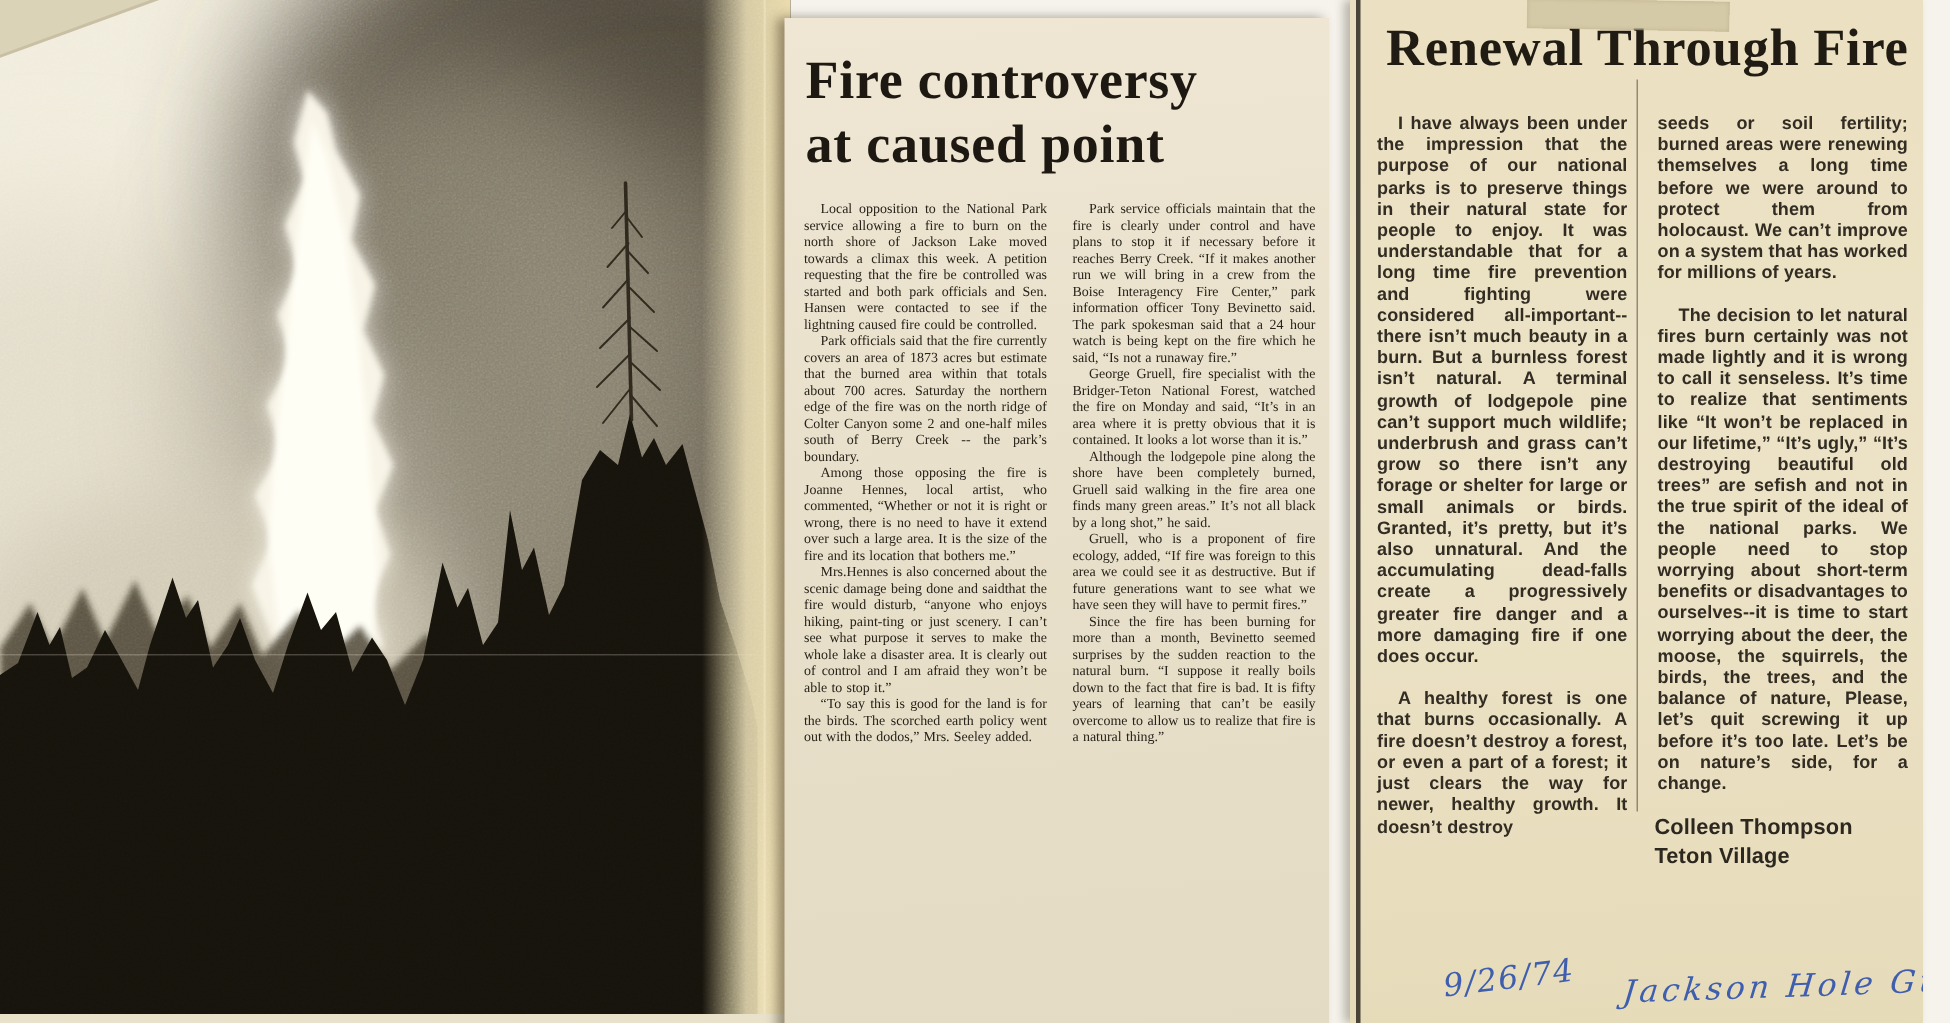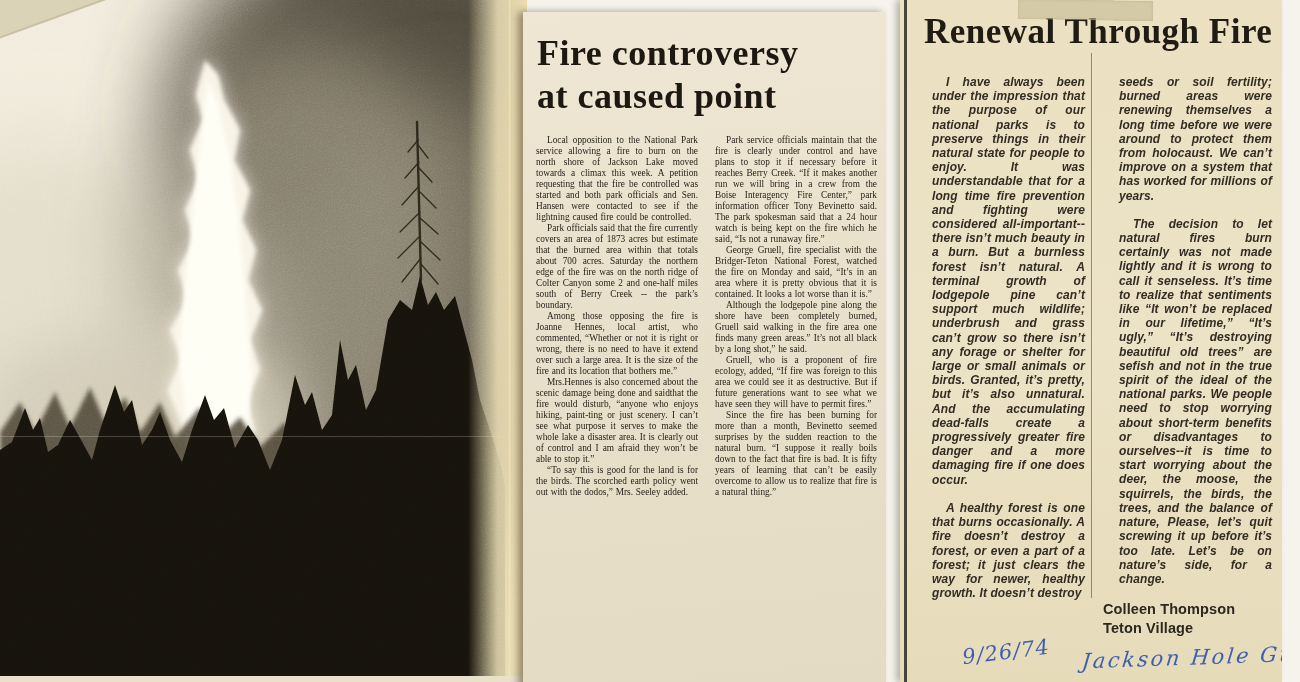--- a/index.html
+++ b/index.html
@@ -45,21 +45,21 @@
     font-size:35px;line-height:38px;letter-spacing:.5px;color:#201b13;
   }
   .right-cols{position:relative;display:flex;gap:18px;padding:24px 10px 0 16px;}
   .col-rule{position:absolute;left:50%;top:2px;bottom:40px;width:1px;background:rgba(60,52,40,.5);}
   .right-col{
     width:50%;
     font-family:"Liberation Sans", sans-serif;font-weight:bold;
     font-size:12px;line-height:14.2px;text-align:justify;
     color:#322c23;letter-spacing:.1px;
   }
-  .right-col p{margin:0 0 14px 16px;text-indent:14px;font-style:italic;}
+  .right-col p{margin:0 0 14px 2px;text-indent:14px;}
   .right-col p.no-indent{text-indent:0;}
   .signature{
     text-align:left;margin-top:6px;padding-right:2px;
     font-size:14.5px;line-height:19px;color:#2c2820;
   }
   .handwriting{
     position:absolute;color:#3f5fae;font-family:"DejaVu Serif", serif;
     font-style:italic;z-index:4;white-space:nowrap;
   }
   .hw-date{left:62px;top:640px;font-size:21px;transform:rotate(-7deg);letter-spacing:1px;}

